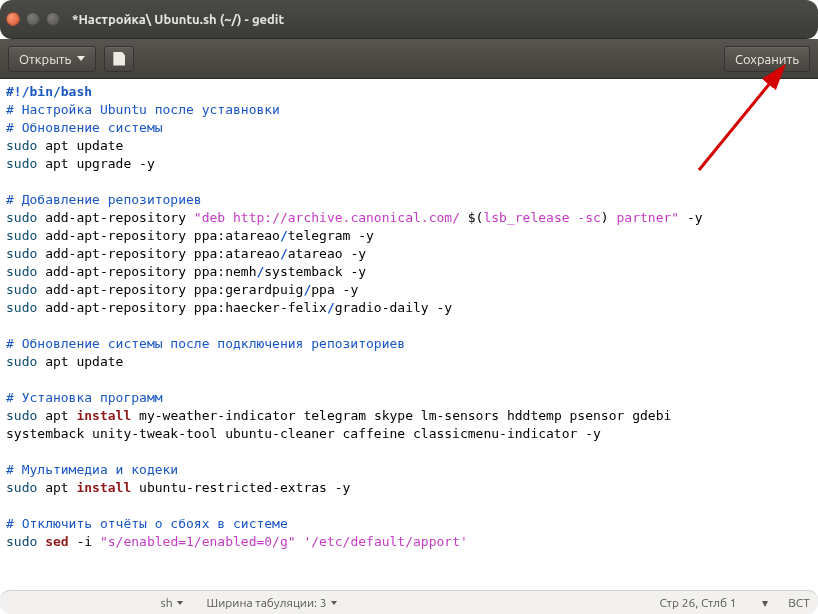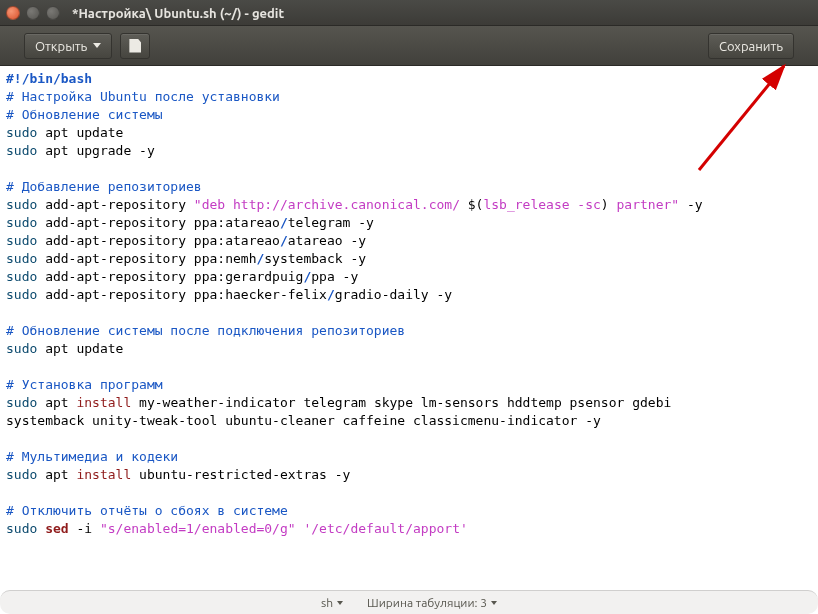--- a/index.html
+++ b/index.html
@@ -5,43 +5,44 @@
   * { box-sizing: border-box; margin: 0; padding: 0; }
   body {
     width: 818px; height: 614px;
     font-family: "Ubuntu", "DejaVu Sans", sans-serif;
     font-size: 13px;
     background: #ffffff;
     display: flex; flex-direction: column;
     overflow: hidden;
   }
   .titlebar {
-    height: 26px;
+    height: 39px;
     background: linear-gradient(to bottom, #4a4a46 0%, #3c3b37 100%);
     display: flex; align-items: center;
     padding: 0 6px;
     gap: 6px;
     color: #dcdad5;
     font-size: 13px;
     border-bottom: 1px solid #2b2a27;
+    border-radius: 12px;
   }
   .win-btn {
     width: 14px; height: 14px; border-radius: 50%;
     display: inline-block;
     border: 1px solid rgba(0,0,0,0.3);
   }
   .win-close { background: radial-gradient(circle at 35% 35%, #f79674, #d9512c); }
   .win-min   { background: radial-gradient(circle at 35% 35%, #7a7975, #555450); }
   .win-max   { background: radial-gradient(circle at 35% 35%, #7a7975, #555450); }
   .title-text { margin-left: 6px; font-weight: bold; color:#e6e4df; }
   .toolbar {
     height: 40px;
     background: linear-gradient(to bottom, #56554f 0%, #41403b 100%);
     display: flex; align-items: center;
-    padding: 0 24px;
+    padding: 0 8px;
     gap: 8px;
     border-bottom: 1px solid #2b2a27;
   }
   .tb-btn {
     background: linear-gradient(to bottom, #5e5d57, #46453f);
     border: 1px solid #34332f;
     border-radius: 3px;
     color: #eceae4;
     font-size: 13px;
     padding: 5px 10px;
@@ -71,21 +72,21 @@
     font-size: 13px;
     line-height: 18px;
     padding: 4px 6px;
     white-space: pre;
     overflow: hidden;
     color: #000;
   }
   .c-shebang { color: #1a57c4; font-weight: bold; }
   .c-comment { color: #1a57c4; }
   .c-sudo    { color: #0c4a6e; font-weight: normal; }
-  .c-install { color: #8f1a1a; font-weight: normal; }
+  .c-install { color: #8f1a1a; font-weight: bold; }
   .c-sed     { color: #8f1a1a; font-weight: bold; }
   .c-string  { color: #c33cc3; }
   .c-slash   { color: #1a57c4; font-weight: bold; }
   .c-dollar  { color: #000; }
   .c-path    { color: #c33cc3; }
   .statusbar {
     height: 24px;
     background: #f2f1f0;
     border-top: 1px solid #d0cfce;
     display: flex; align-items: center;
@@ -164,20 +165,25 @@
   <div class="sb-center">
     <div class="sb-combo">
       <span>sh</span>
       <span class="sb-chev"></span>
     </div>
     <div class="sb-combo">
       <span>Ширина табуляции: 3</span>
       <span class="sb-chev"></span>
     </div>
   </div>
+  <div class="sb-right">
+    <span>Стр 26, Стлб 1</span>
+    <span>&nbsp;&nbsp;▾</span>
+    <span>ВСТ</span>
+  </div>
 </div>
 
 <svg class="arrow-overlay" width="120" height="120">
   <defs>
     <marker id="ah" markerWidth="10" markerHeight="10" refX="8" refY="3" orient="auto">
       <path d="M0,0 L0,6 L9,3 z" fill="#d40000"></path>
     </marker>
   </defs>
   <line x1="15" y1="110" x2="100" y2="6" stroke="#d40000" stroke-width="3" marker-end="url(#ah)"></line>
 </svg>

